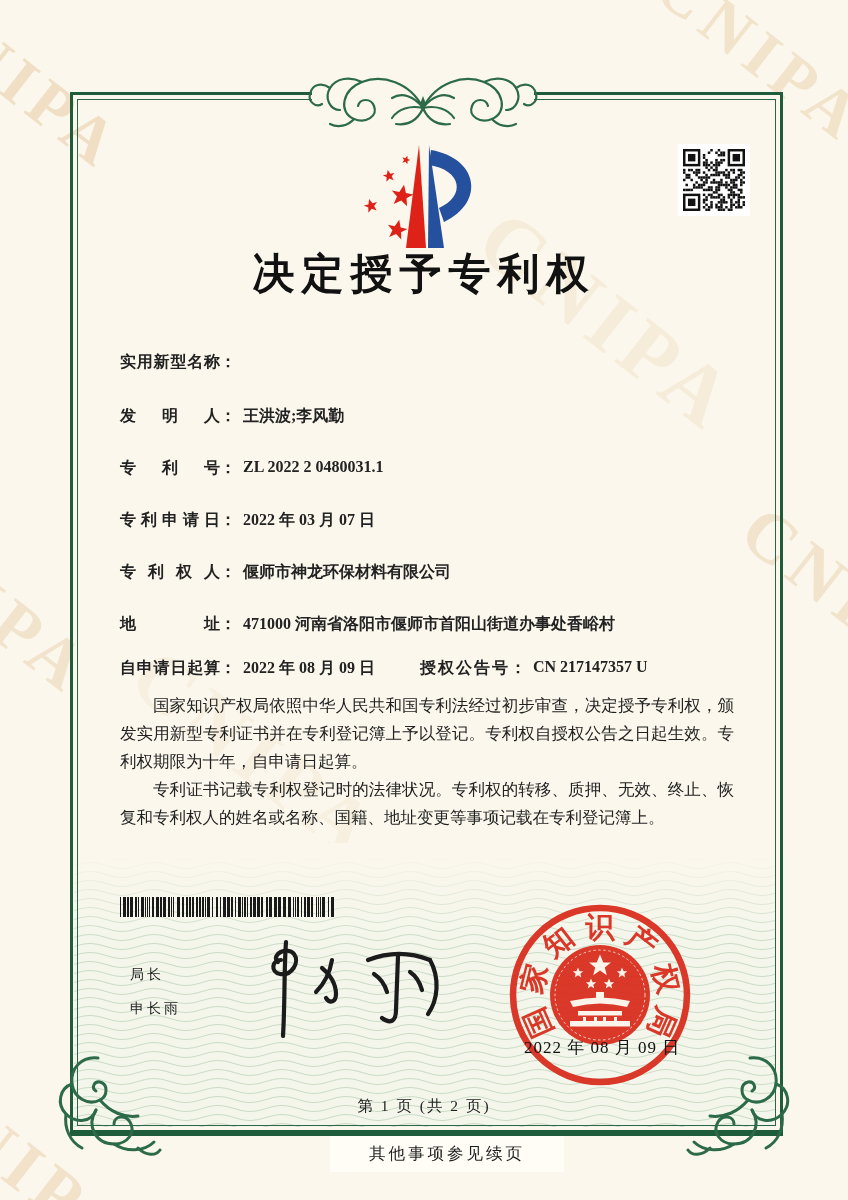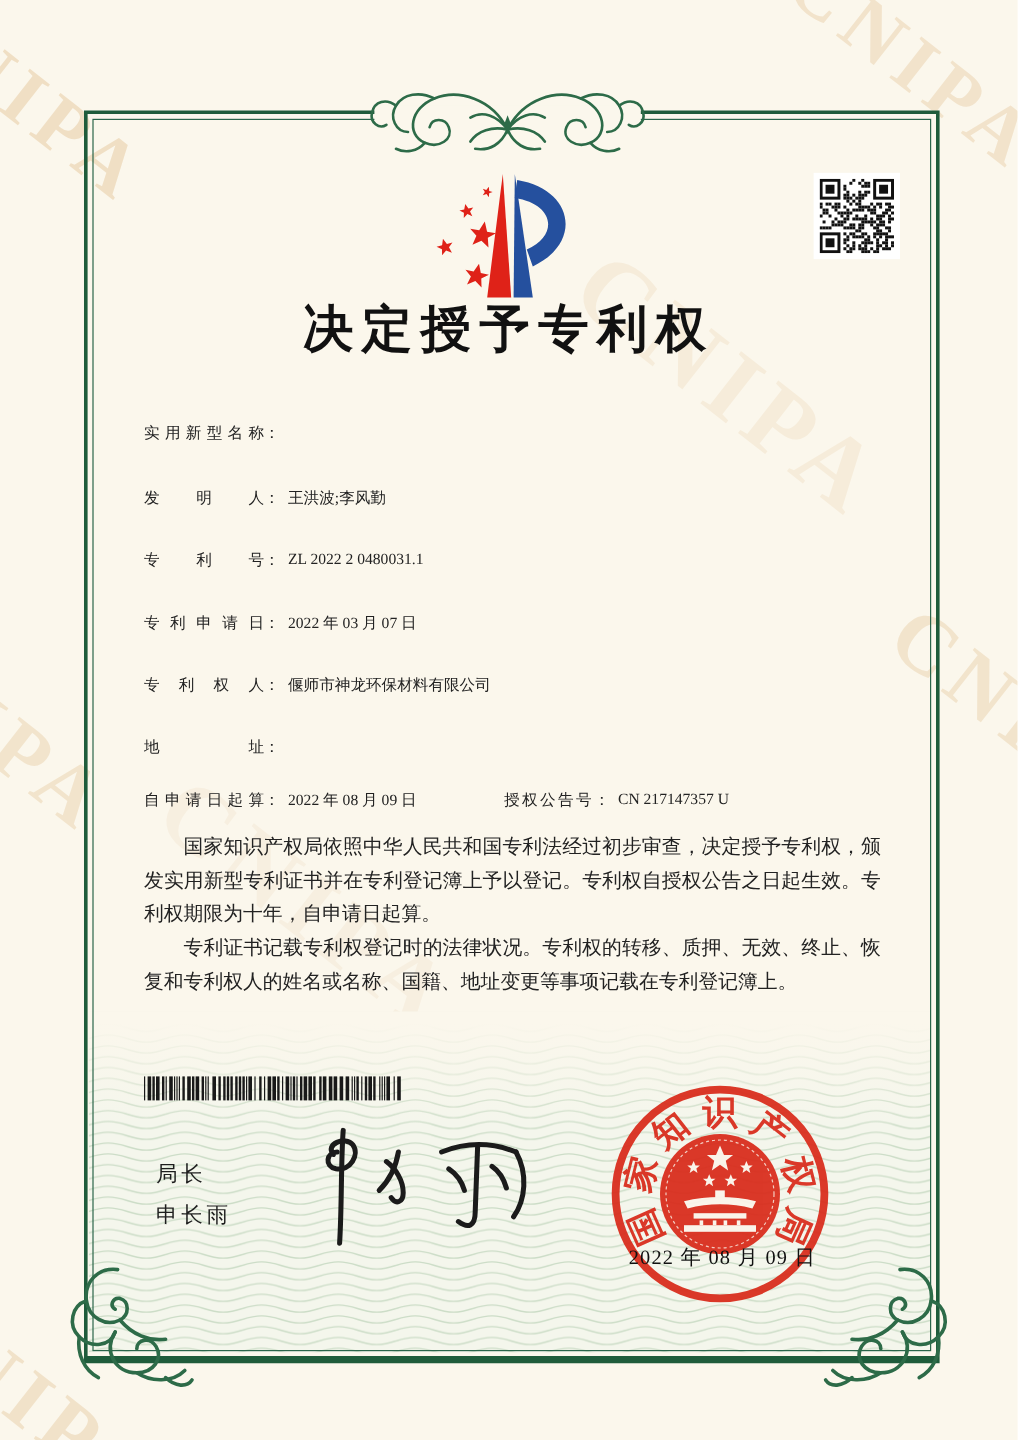--- a/index.html
+++ b/index.html
@@ -25,30 +25,30 @@
     border:1px solid #2a654a;
   }
   .waves{position:absolute;left:74px;top:843px;z-index:1;}
   .wavefade{position:absolute;left:74px;top:843px;width:701px;height:95px;z-index:1;
     background:linear-gradient(#fbf7ec 10%,rgba(251,247,236,0));}
   .cert-no{position:absolute;left:120px;top:156px;z-index:4;font-size:17px;letter-spacing:3px;}
   .logo{position:absolute;left:344px;top:140px;z-index:4;}
   .qr{position:absolute;left:678px;top:144px;width:62px;height:62px;z-index:4;background:#fff;padding:5px;}
   .title{position:absolute;left:0;top:246px;width:848px;z-index:4;text-align:center;
     font-size:42px;font-weight:bold;letter-spacing:7px;color:#111;}
-  .row{position:absolute;left:120px;z-index:4;display:flex;font-size:13px;white-space:nowrap;}
+  .row{position:absolute;left:120px;z-index:4;display:flex;font-size:16px;white-space:nowrap;font-weight:bold;}
   .flabel{display:inline-block;width:100px;text-align:justify;text-align-last:justify;}
   .fvalue{margin-left:7px;}
   .grant2{position:absolute;left:300px;top:0;display:flex;}
   .paras{position:absolute;left:120px;top:692px;width:614px;z-index:4;font-size:16.5px;line-height:28px;text-align:justify;}
   .paras p{margin:0;text-indent:2em;}
   .barcode{position:absolute;left:120px;top:897px;width:216px;height:20px;z-index:4;display:flex;}
   .barcode span{height:100%;flex:none;}
   .sig-label{position:absolute;left:130px;z-index:4;font-family:"Liberation Sans","DejaVu Sans",sans-serif;
-    font-size:18px;letter-spacing:3px;color:#1d1d1d;}
+    font-size:14px;letter-spacing:3px;color:#1d1d1d;}
   .signature{position:absolute;left:248px;top:938px;z-index:4;}
   .seal{position:absolute;left:505px;top:900px;z-index:4;opacity:.93;}
   .seal-date{position:absolute;left:512px;top:1036px;width:180px;z-index:5;text-align:center;
     font-size:17px;letter-spacing:1px;color:#111;}
   .page-no{position:absolute;left:0;top:1096px;width:848px;z-index:4;text-align:center;font-size:15.5px;letter-spacing:2px;}
   .flourish{position:absolute;z-index:3;}
   .ornament{position:absolute;left:298px;top:68px;z-index:3;}
   .continuation{position:absolute;left:330px;top:1136px;width:234px;height:36px;z-index:4;
     background:#fffdf6;text-align:center;line-height:36px;font-size:16.5px;letter-spacing:3px;color:#1d1d1d;}
 </style>
@@ -386,20 +386,21 @@
     <span class="fvalue">2022 年 03 月 07 日</span>
   </div>
   <div class="row" style="top:562px">
     <span class="flabel">专利权人</span>
       <span>：</span>
     <span class="fvalue">偃师市神龙环保材料有限公司</span>
   </div>
   <div class="row" style="top:614px">
     <span class="flabel">地址</span>
       <span>：</span>
+    <span class="fvalue">471000  河南省洛阳市偃师市首阳山街道办事处香峪村</span>
   </div>
   <div class="row" style="top:658px;width:616px">
     <span class="flabel">自申请日起算</span>
       <span>：</span>
     <span class="fvalue">2022 年 08 月 09 日</span>
     <span class="grant2">
       <span style="letter-spacing:2px;">授权公告号</span>
         <span>：</span>
       <span class="fvalue">CN 217147357 U</span>
     </span>
@@ -580,14 +581,16 @@
         <rect x="3" y="22" width="3" height="4"></rect>
           <rect x="14" y="22" width="3" height="4"></rect>
       </g>
     </g>
     <defs>
       <path id="st2" d="M0,-10 L2.9,-3.1 L9.5,-3.1 L4.2,1.2 L5.9,8.1 L0,4 L-5.9,8.1 L-4.2,1.2 L-9.5,-3.1 L-2.9,-3.1 Z"></path>
     </defs>
   </svg>
   <div class="seal-date">2022 年 08 月 09 日</div>
 
+  <div class="page-no">第 1 页 (共 2 页)</div>
+  <div class="continuation">其他事项参见续页</div>
 
 </div>
 
 </body></html>

